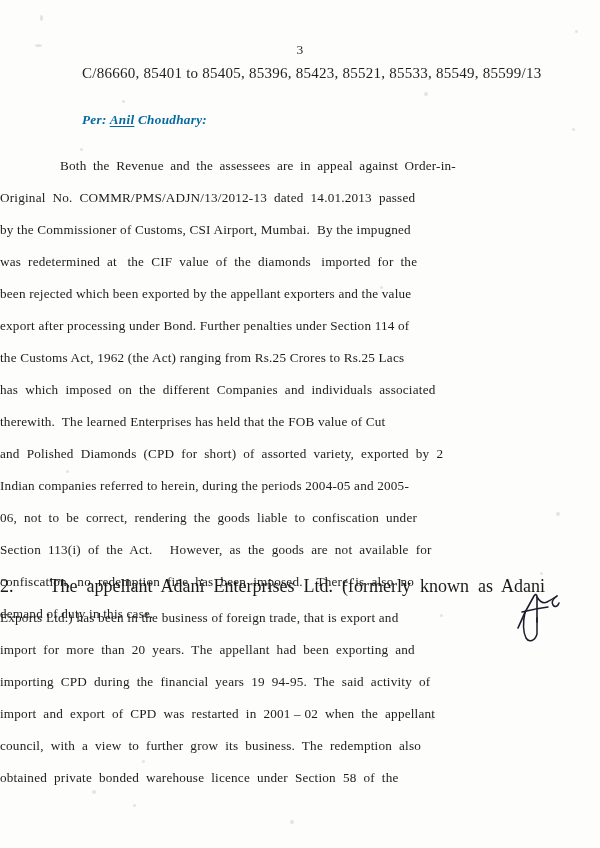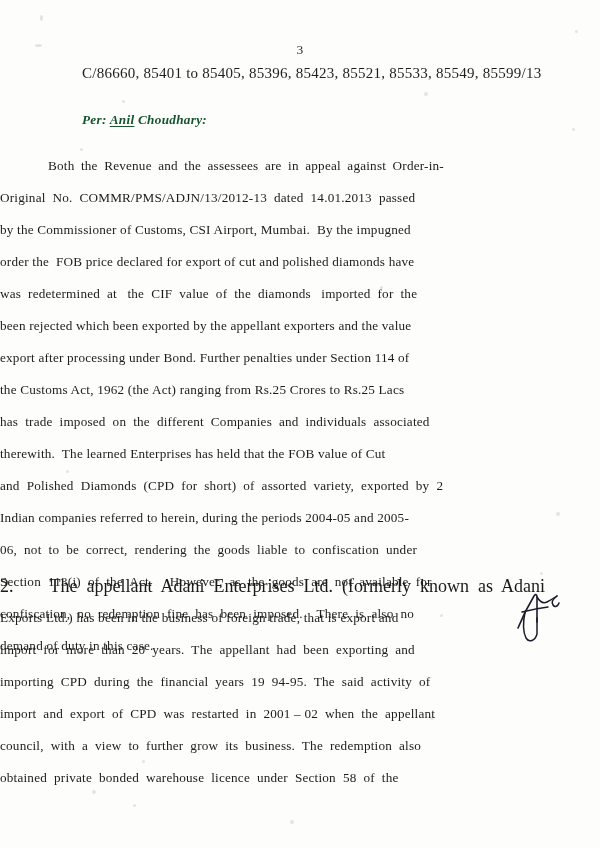--- a/index.html
+++ b/index.html
@@ -48,21 +48,21 @@
   }
 
   .per-line {
     position: absolute;
     top: 112px;
     left: 82px;
     font-size: 13.2px;
     font-weight: bold;
     font-style: italic;
     letter-spacing: .3px;
-    color: #14532d;
+    color: #0369a1;
   }
   .per-line .underlined {
     text-decoration: underline;
     text-underline-offset: 2px;
   }
 
   .body-text {
     position: absolute;
     left: 82px;
     width: 416px;
@@ -80,21 +80,21 @@
     line-height: 32px;
     font-size: 13.2px;
     letter-spacing: .2px;
     white-space: pre;
     color: #1c1c1c;
   }
   
   .line.j0  { word-spacing: 0px; }
   .line.j3  { word-spacing: 3px; }
 
-  .indent { padding-left: 48px; }
+  .indent { padding-left: 60px; }
 
   .para-number-line {
     display: block;
     height: 32px;
     line-height: 32px;
     font-size: 18px;
     white-space: pre;
   }
 
   .signature {
@@ -132,26 +132,25 @@
   <div class="page-number">3</div>
 
   <div class="case-numbers">C/86660, 85401 to 85405, 85396, 85423, 85521, 85533, 85549, 85599/13</div>
 
   <div class="per-line"><span>Per: </span><span class="underlined">Anil</span><span> Choudhary:</span></div>
 
   <div class="body-text para" style="top:150px;">
     <span class="line indent j3">Both the Revenue and the assessees are in appeal against Order-in-</span>
     <span class="line j0">Original  No.  COMMR/PMS/ADJN/13/2012-13  dated  14.01.2013  passed</span>
     <span class="line j0">by the Commissioner of Customs, CSI Airport, Mumbai.  By the impugned</span>
-    <span class="line j0">order the  FOB price declared for export of cut and polished diamonds have</span>
     <span class="line j0">was  redetermined  at   the  CIF  value  of  the  diamonds   imported  for  the</span>
     <span class="line j0">been rejected which been exported by the appellant exporters and the value</span>
     <span class="line j0">export after processing under Bond. Further penalties under Section 114 of</span>
     <span class="line j0">the Customs Act, 1962 (the Act) ranging from Rs.25 Crores to Rs.25 Lacs</span>
-    <span class="line j0">has  trade  imposed  on  the  different  Companies  and  individuals  associated</span>
+    <span class="line j0">has  which  imposed  on  the  different  Companies  and  individuals  associated</span>
     <span class="line j0">therewith.  The learned Enterprises has held that the FOB value of Cut</span>
     <span class="line j0">and  Polished  Diamonds  (CPD  for  short)  of  assorted  variety,  exported  by  2</span>
     <span class="line j0">Indian companies referred to herein, during the periods 2004-05 and 2005-</span>
     <span class="line j0">06,  not  to  be  correct,  rendering  the  goods  liable  to  confiscation  under</span>
     <span class="line j0">Section  113(i)  of  the  Act.     However,  as  the  goods  are  not  available  for</span>
     <span class="line j0">confiscation,  no  redemption  fine  has  been  imposed.    There  is  also  no</span>
     <span class="line j0">demand of duty in this case.</span>
   </div>
 
   <div class="body-text para" style="top:570px;">

